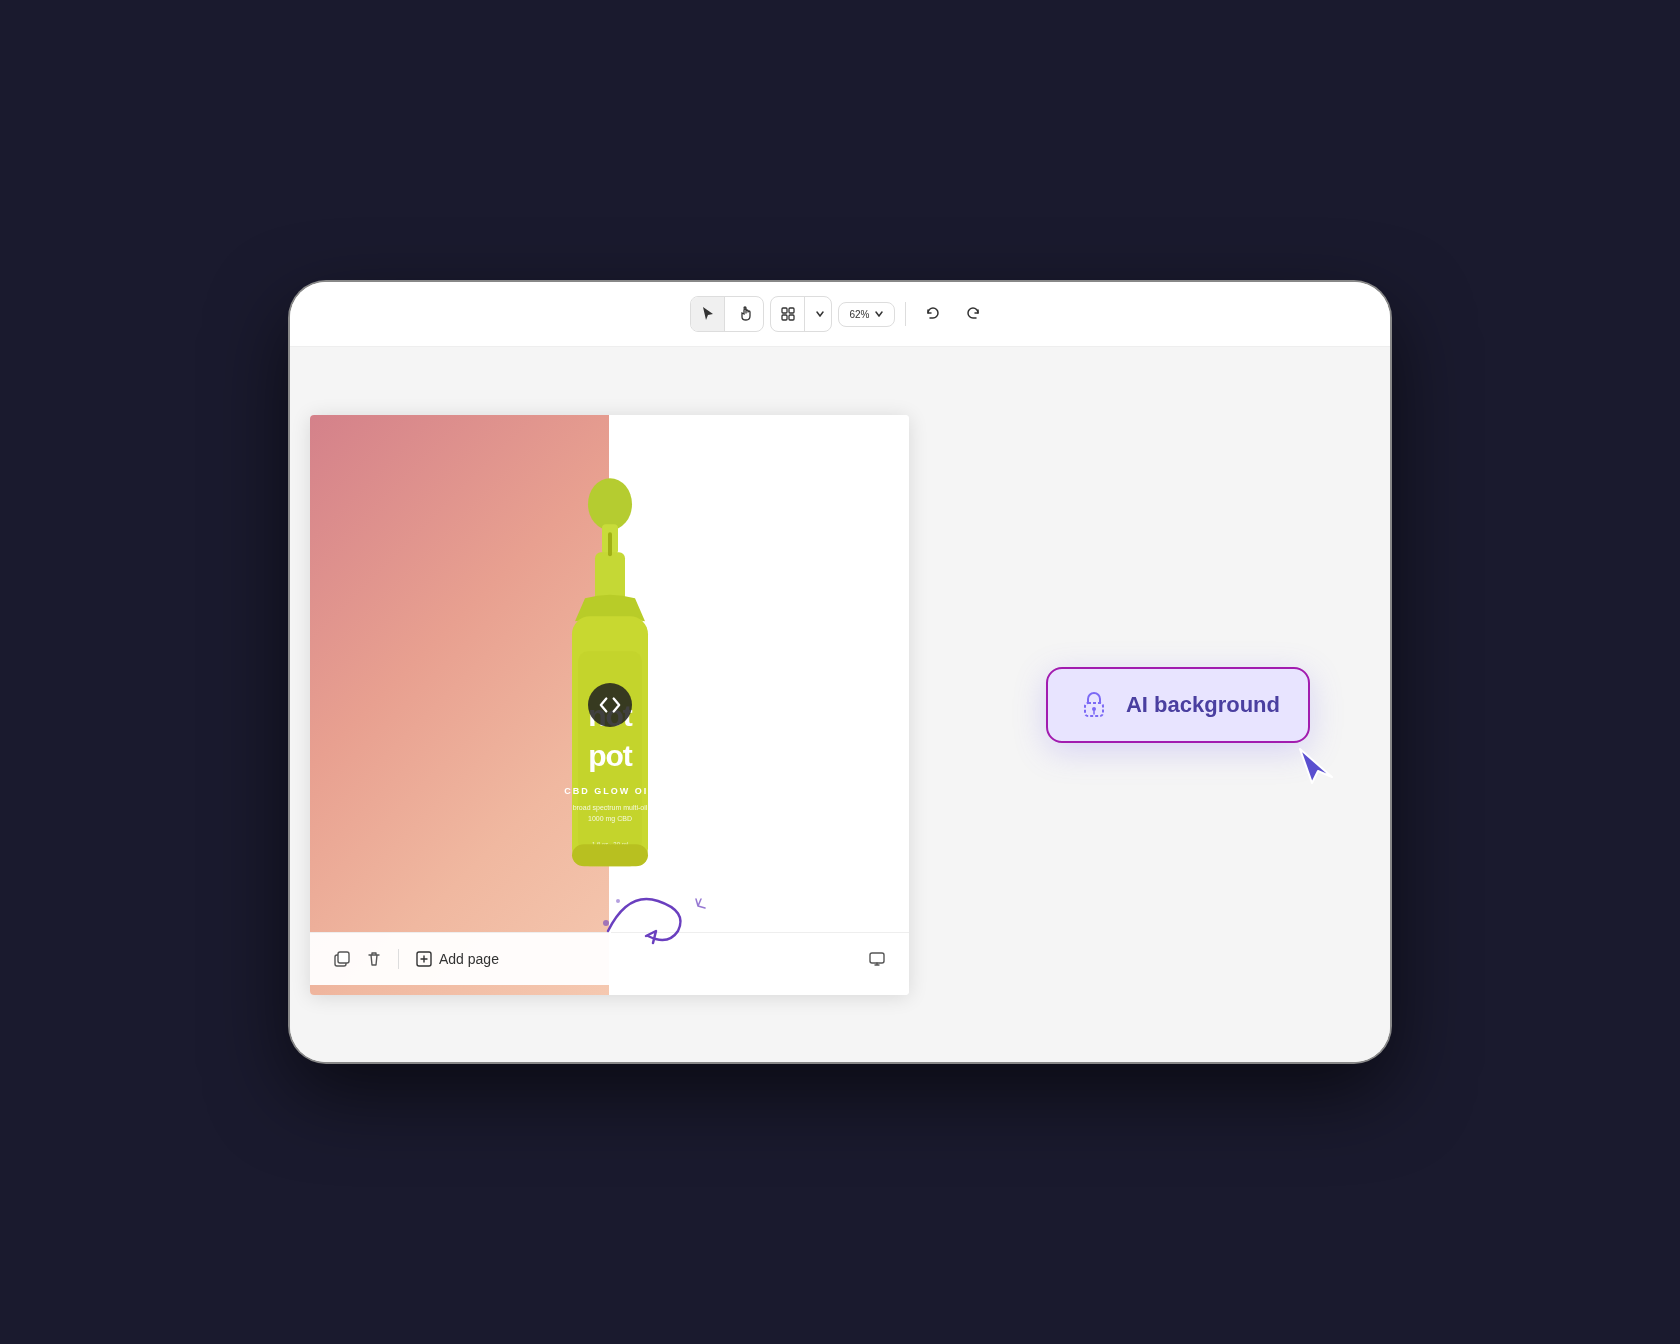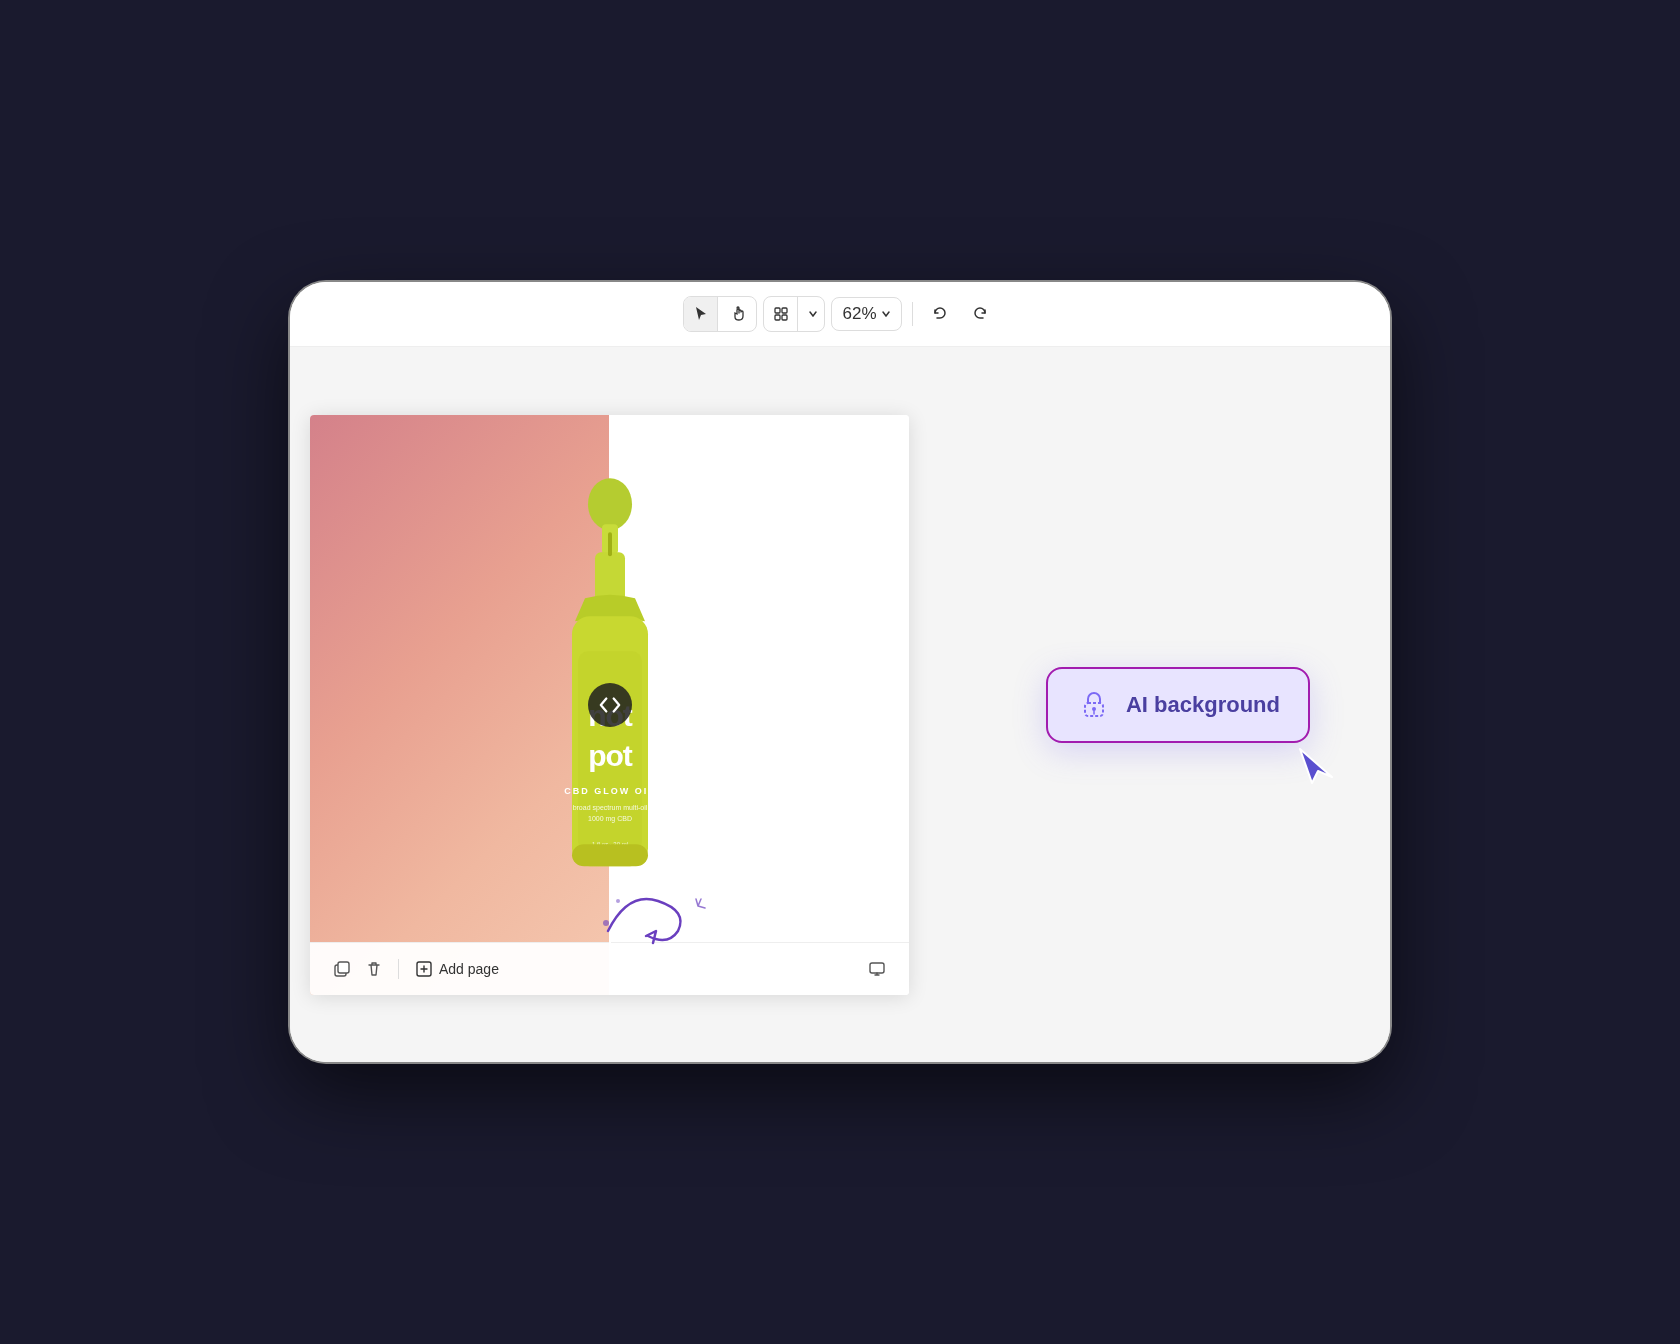--- a/index.html
+++ b/index.html
@@ -77,21 +77,21 @@
 
     .zoom-btn {
       display: flex;
       align-items: center;
       gap: 4px;
       border: 1px solid #ddd;
       border-radius: 8px;
       padding: 6px 10px;
       background: transparent;
       cursor: pointer;
-      font-size: 17px;
+      font-size: 10px;
       color: #333;
     }
 
     .toolbar-divider {
       width: 1px;
       height: 24px;
       background: #ddd;
       margin: 0 4px;
     }
 
@@ -202,21 +202,21 @@
       position: absolute;
       bottom: 40px;
       left: 50%;
       transform: translateX(-10%);
       z-index: 15;
     }
 
     
     .bottom-bar {
       position: absolute;
-      bottom: 0;
+      bottom: 10px;
       left: 0;
       right: 0;
       display: flex;
       align-items: center;
       padding: 10px 16px;
       background: rgba(255,255,255,0.95);
       border-top: 1px solid #eee;
     }
 
     .bottom-btn {

